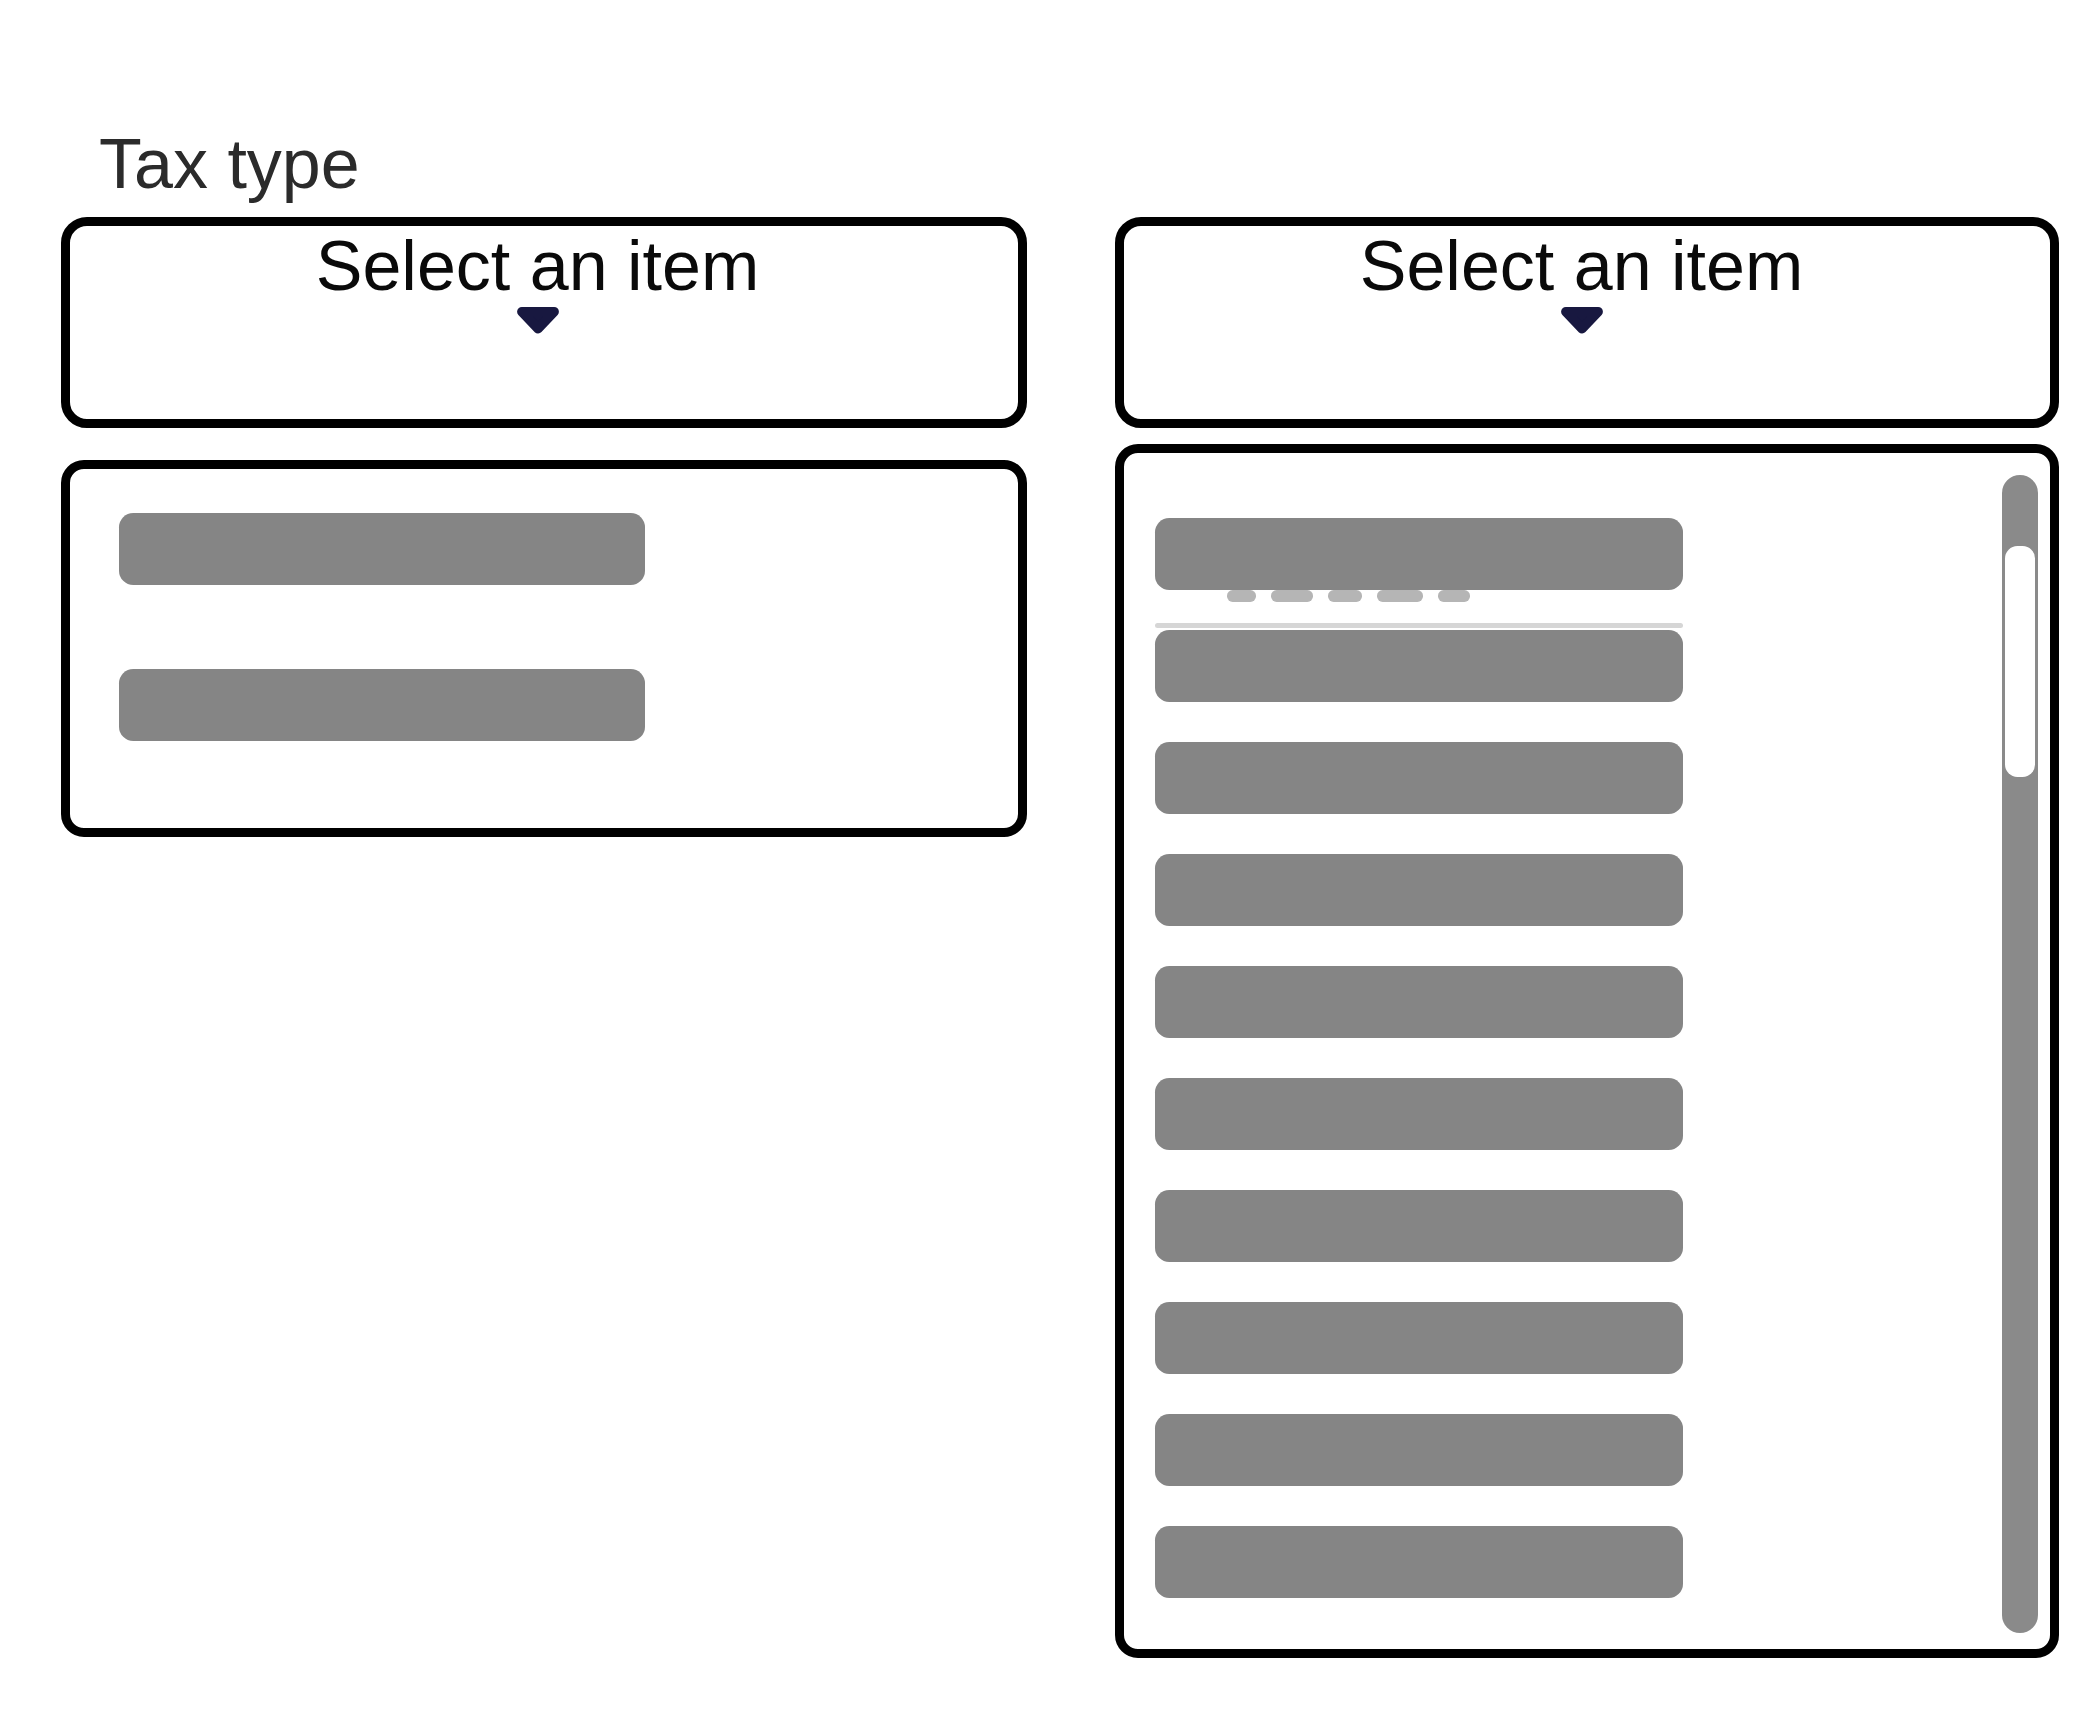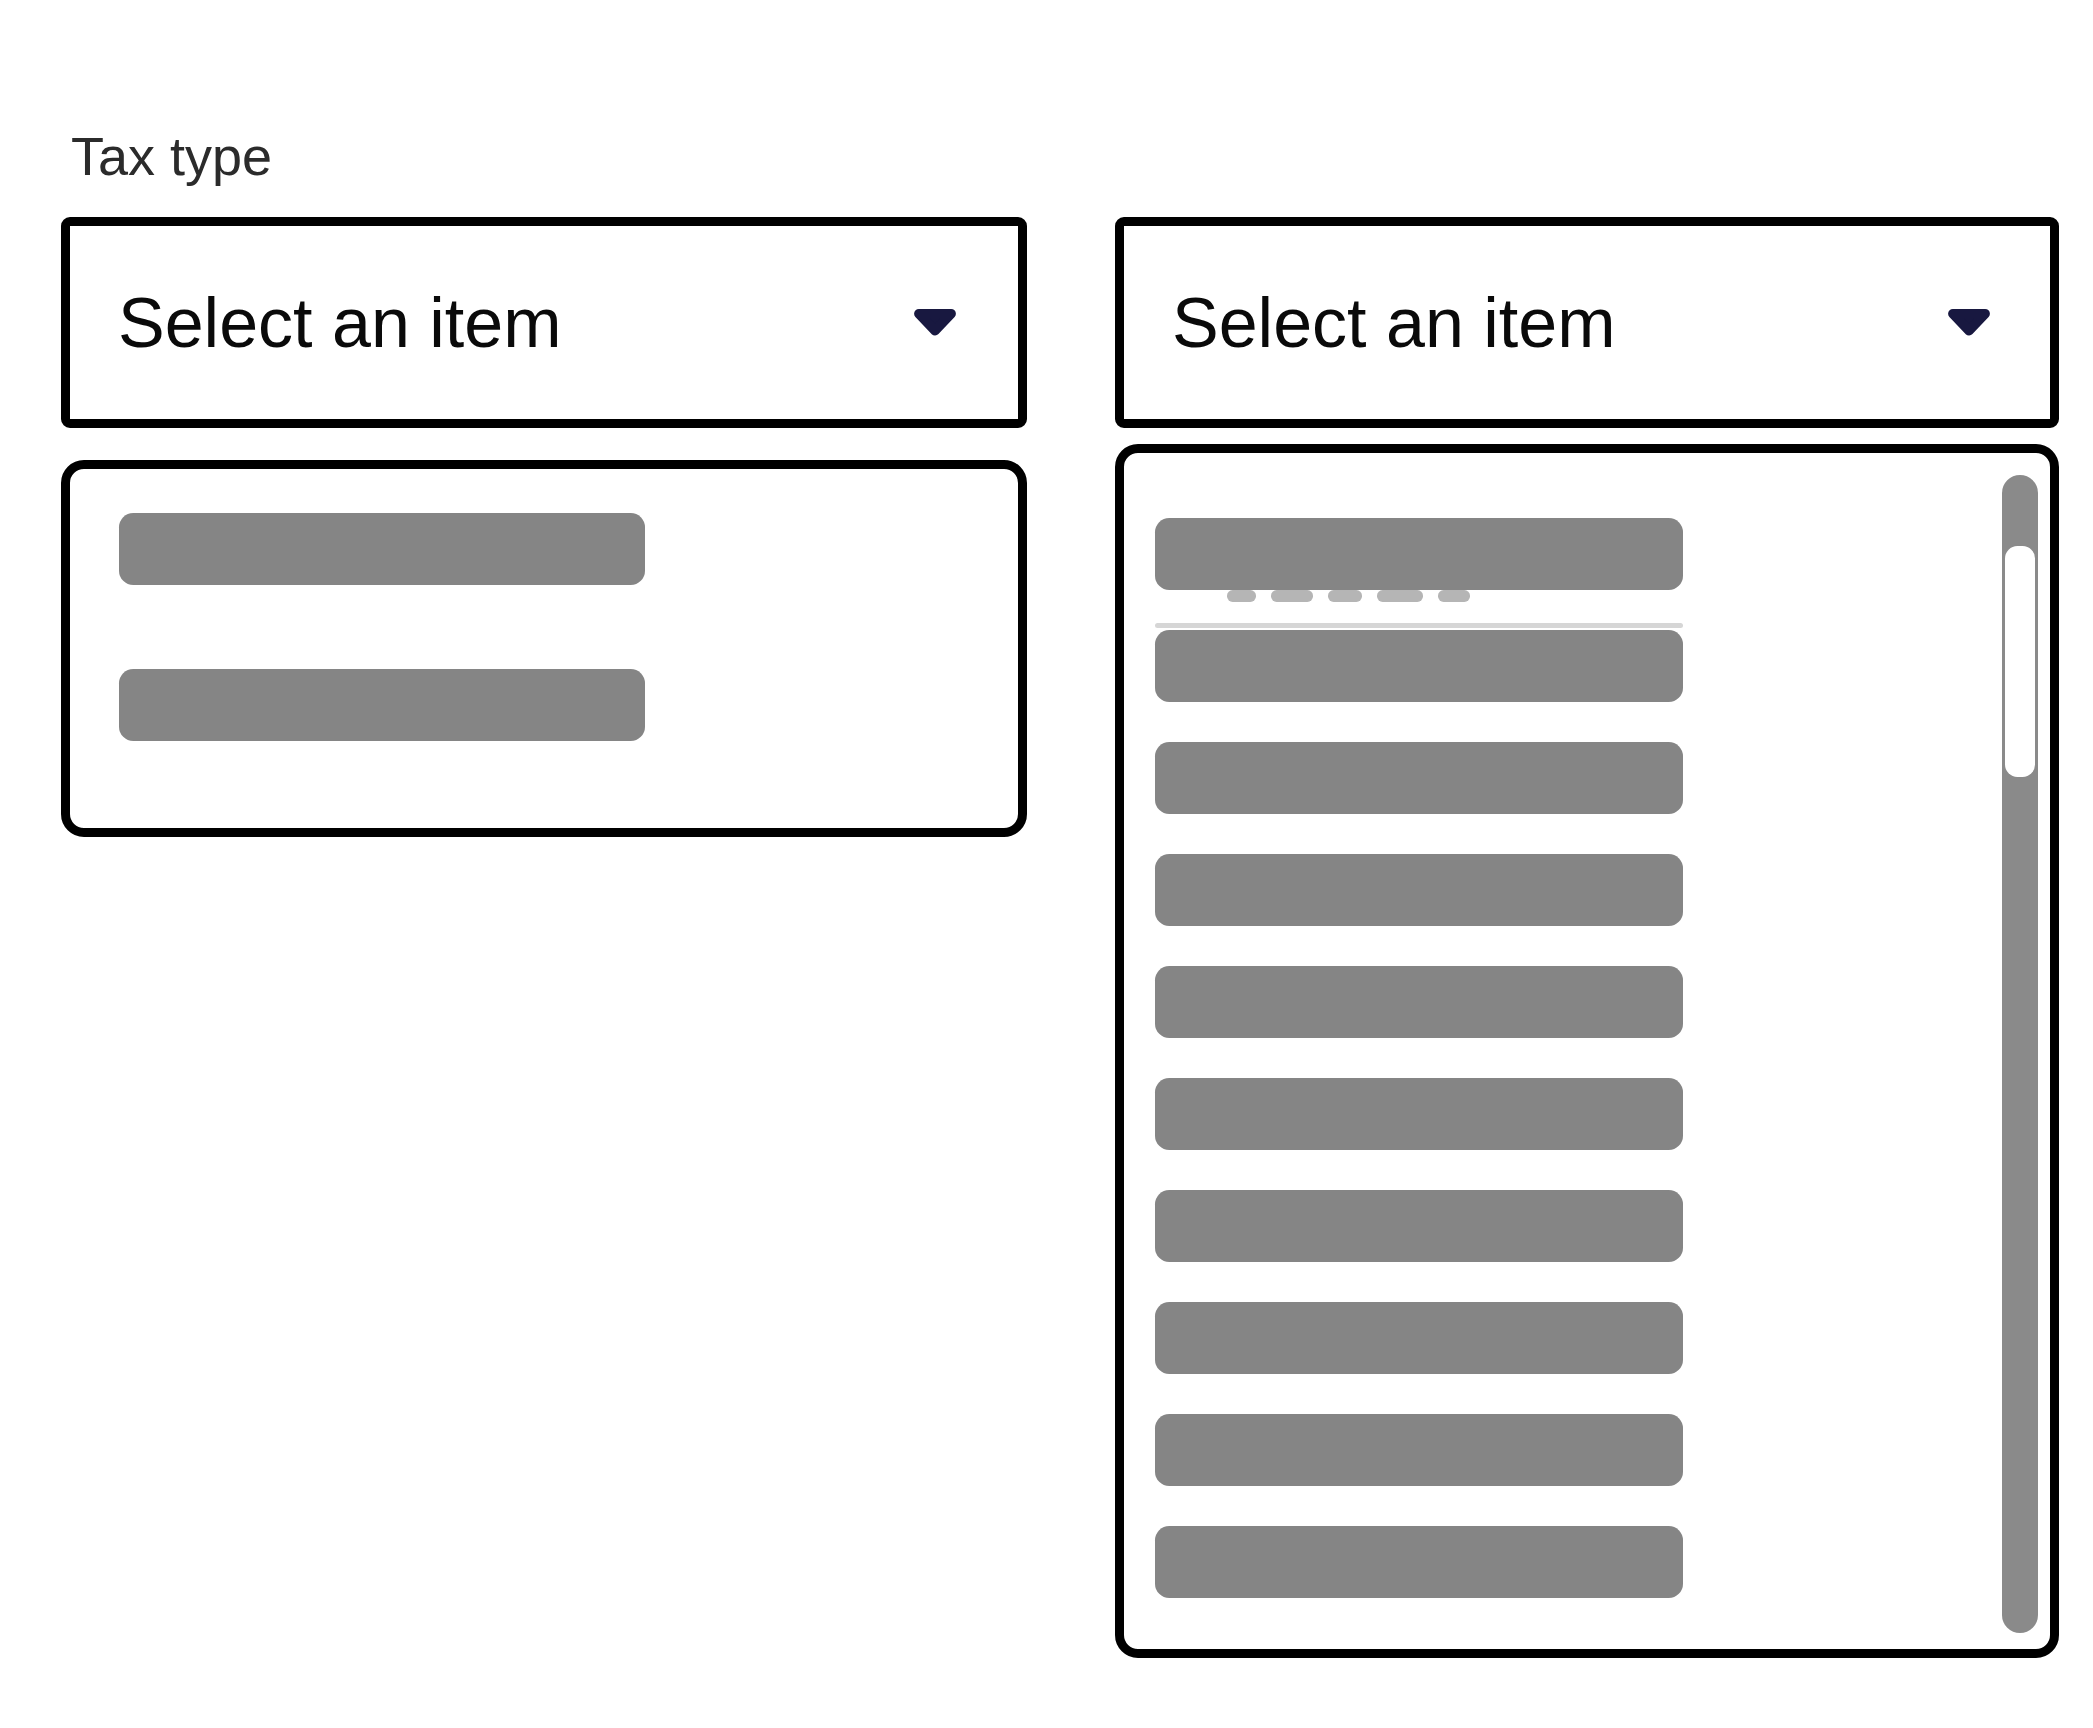--- a/index.html
+++ b/index.html
@@ -12,39 +12,41 @@
     width: 2093px;
     height: 1728px;
     background: var(--background, #ffffff);
     font-family: "Liberation Sans", "DejaVu Sans", sans-serif;
     overflow: hidden;
   }
 
   
   .field-label {
     position: absolute;
-    font-size: 54px;
+    font-size: 70px;
     line-height: 1;
     color: var(--label_text, #2b2b2b);
     white-space: nowrap;
+    margin-left: 28px;
   }
   #tax-type-label   { left: 71px;   top: 129px; }
   #countries-label  { left: 1119px; top: 131px; }
 
   
   .select-box {
     position: absolute;
     box-sizing: border-box;
     background: #ffffff;
     border: 9.5px solid var(--border, #000000);
-    border-radius: 9px;
+    border-radius: 26px;
     display: flex;
     align-items: center;
-    justify-content: space-between;
+    justify-content: flex-start;
     cursor: pointer;
+    flex-direction: column;
   }
   #tax-type-select  { left: 61px;   top: 217px; width: 966px; height: 211px; padding: 0 61px 0 48px; }
   #countries-select { left: 1115px; top: 217px; width: 944px;  height: 211px; padding: 0 59px 0 48px; }
 
   .select-value {
     font-size: 70px;
     color: var(--select_text, #0a0a0a);
     white-space: nowrap;
   }
   .caret { flex: 0 0 auto; display: block; }

